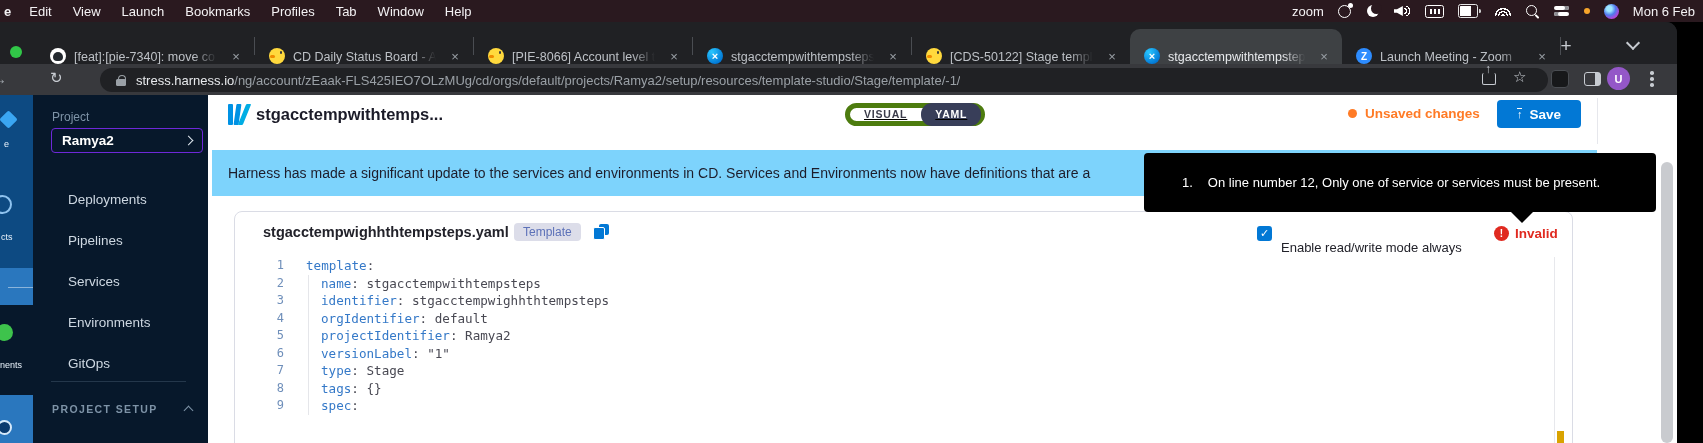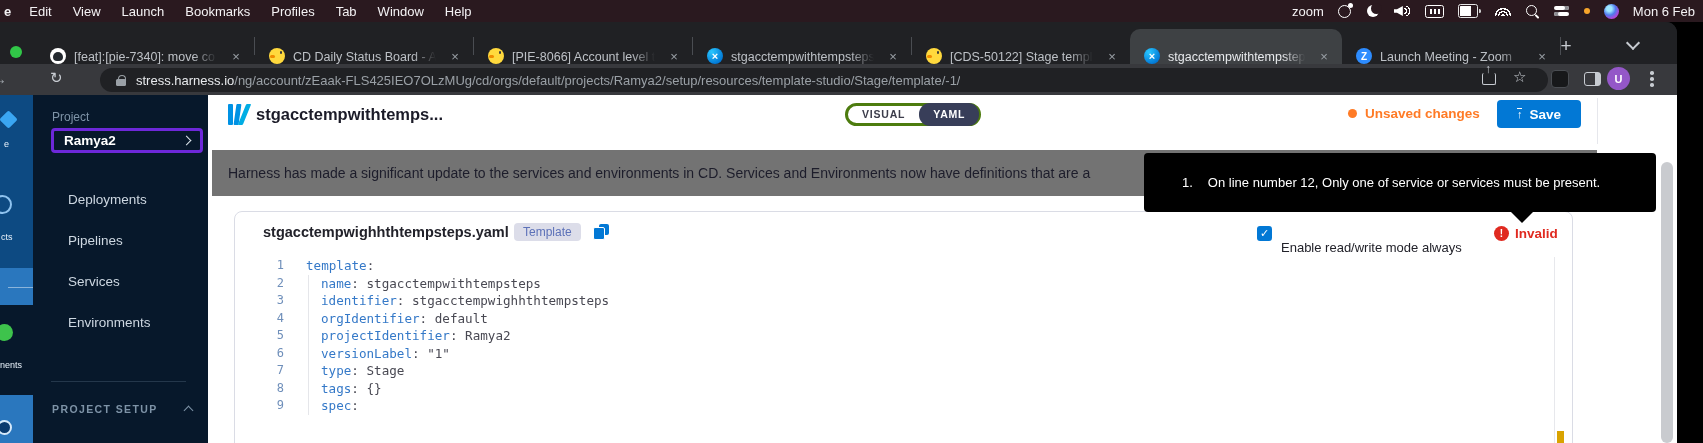--- a/index.html
+++ b/index.html
@@ -117,51 +117,51 @@
   .rail-d{position:absolute;left:0;top:300px;width:33px;height:48px;background:#2a77be;}
   .rail-label{position:absolute;color:#e9f2fb;font-size:9px;white-space:nowrap;}
   #rail-diamond{position:absolute;left:2px;top:18px;width:13px;height:13px;background:#3aa6f2;transform:rotate(45deg);border-radius:2px;}
   #rail-swirl{position:absolute;left:-7px;top:100px;width:19px;height:19px;border:2.5px solid #8fc3ef;border-radius:50%;}
   #rail-green{position:absolute;left:-4px;top:229px;width:17px;height:17px;background:#3ec34c;border-radius:50%;}
   #rail-circle{position:absolute;left:-3px;top:325px;width:15px;height:15px;border:2px solid #d6e9fa;background:#0a3a6e;border-radius:50%;}
 
   
   #sidebar{position:absolute;left:33px;top:0;width:175px;height:348px;background:#07182b;color:#cdd7e1;}
   #proj-label{position:absolute;left:19px;top:15px;font-size:12px;color:#7e93a7;}
-  #proj-box{position:absolute;left:18px;top:33px;width:152px;height:25px;border:3px solid #6d28d9;border-radius:4px;
+  #proj-box{position:absolute;left:18px;top:33px;width:152px;height:25px;border:1px solid #6d28d9;border-radius:4px;
             display:flex;align-items:center;padding:0 10px;color:#fff;font-weight:bold;font-size:13.5px;}
   #proj-box .chev{position:absolute;right:10px;width:7px;height:7px;border-right:1.8px solid #dfe7ee;border-top:1.8px solid #dfe7ee;transform:rotate(45deg);}
   #side-nav{position:absolute;left:35px;top:84px;width:130px;}
   .nav-item{height:41px;display:flex;align-items:center;font-size:13.5px;color:#cdd7e1;cursor:pointer;}
   #side-div{position:absolute;left:18px;top:286px;width:135px;height:1px;background:#24374b;}
   #setup-row{position:absolute;left:19px;top:308px;width:140px;display:flex;align-items:center;justify-content:space-between;}
   #setup-label{font-size:10.5px;font-weight:bold;letter-spacing:1.4px;color:#7e93a7;}
   #setup-chev{width:7px;height:7px;border-left:1.8px solid #7e93a7;border-top:1.8px solid #7e93a7;transform:rotate(45deg);margin-top:3px;}
 
   
   #hdr{position:absolute;left:208px;top:0;width:1469px;height:55px;background:#fff;}
   #h-logo{position:absolute;left:20px;top:9px;width:22px;height:22px;display:flex;gap:2.5px;}
   #h-logo i{width:4.5px;height:21px;background:#0092e4;border-radius:1px;display:block;}
   #h-logo i:nth-child(2){transform:skewX(-8deg);}
   #h-logo i:nth-child(3){transform:skewX(-22deg);background:#00ade4;}
   #h-title{position:absolute;left:48px;top:10px;font-size:16.5px;font-weight:bold;color:#1b1b28;}
-  #toggle{position:absolute;left:637px;top:8px;height:23px;border:3px solid #4d7c0f;border-radius:12px;background:#fff;
-          display:flex;align-items:center;}
+  #toggle{position:absolute;left:637px;top:8px;height:23px;border:5px solid #4d7c0f;border-radius:12px;background:#fff;
+          display:flex;align-items:center;text-decoration:underline;}
   #toggle .seg{padding:0 14px;font-size:10.5px;font-weight:bold;letter-spacing:.8px;color:#3b3c4a;line-height:21px;}
   #toggle .seg.dark{background:#383e59;color:#fff;border-radius:11px;height:23px;line-height:23px;margin:-1px -1px -1px 0;}
   #unsaved{position:absolute;left:1140px;top:11px;display:flex;align-items:center;gap:8px;color:#ff7b26;
            font-size:13.5px;font-weight:bold;}
   #unsaved .dot{width:9px;height:9px;border-radius:50%;background:#ff7b26;}
   #save-btn{position:absolute;left:1289px;top:5px;width:84px;height:28px;background:#0278d5;border-radius:4px;color:#fff;
             font-size:13.5px;font-weight:bold;display:flex;align-items:center;justify-content:center;gap:7px;cursor:pointer;}
   #save-btn .up{border-top:1.6px solid #fff;padding-top:0px;font-size:11px;line-height:11px;font-weight:normal;}
   #hdr-div{position:absolute;left:1389px;top:3px;width:1px;height:46px;background:#e6e7ec;}
 
   
-  #banner{position:absolute;left:212px;top:55px;width:1385px;height:46px;background:#737373;
+  #banner{position:absolute;left:212px;top:55px;width:1385px;height:46px;background:#7dd3fc;
           display:flex;align-items:center;padding-left:16px;font-size:14px;color:#1d1d2b;white-space:nowrap;overflow:hidden;}
 
   
   #tooltip{position:absolute;left:1144px;top:58px;width:512px;height:59px;background:#000;border-radius:4px;z-index:60;
            display:flex;align-items:center;color:#fff;font-size:13px;padding:0 20px 0 38px;}
   #tooltip .idx{margin-right:15px;}
   #tt-caret{position:absolute;left:1509px;top:115px;z-index:60;width:0;height:0;
             border-left:13px solid transparent;border-right:13px solid transparent;border-top:13px solid #000;}
 
   
@@ -316,20 +316,21 @@
         <div id="proj-label">Project</div>
         <div id="proj-box">
           <span>Ramya2</span>
           <span class="chev"></span>
         </div>
         <div id="side-nav">
             <div class="nav-item">Deployments</div>
             <div class="nav-item">Pipelines</div>
             <div class="nav-item">Services</div>
             <div class="nav-item">Environments</div>
+            <div class="nav-item">GitOps</div>
           </div>
         <div id="side-div"></div>
         <div id="setup-row">
           <span id="setup-label">PROJECT SETUP</span>
           <span id="setup-chev"></span>
         </div>
       </div>
 
       <div id="hdr">
         <div id="h-logo">

